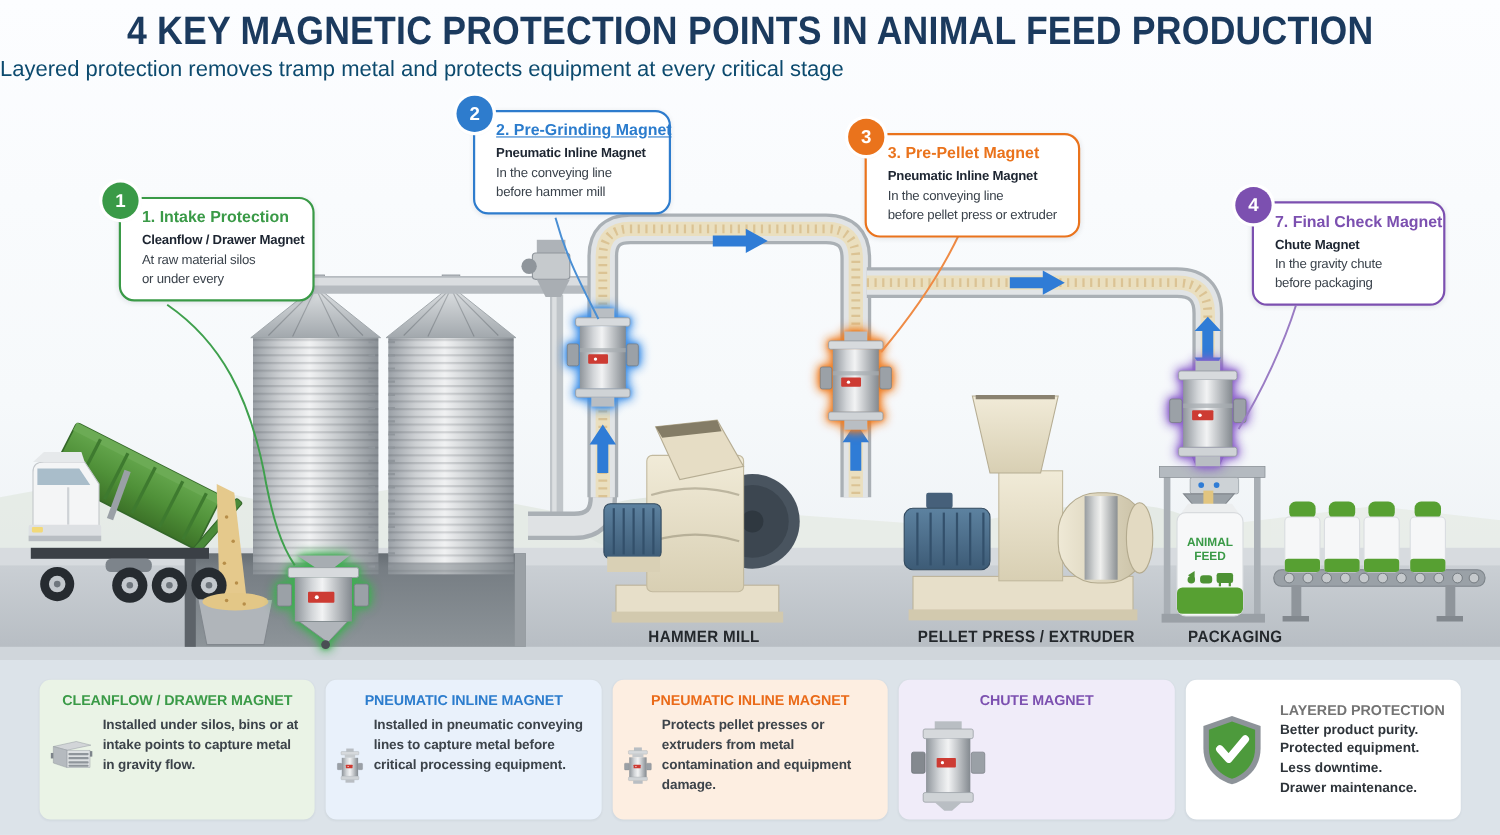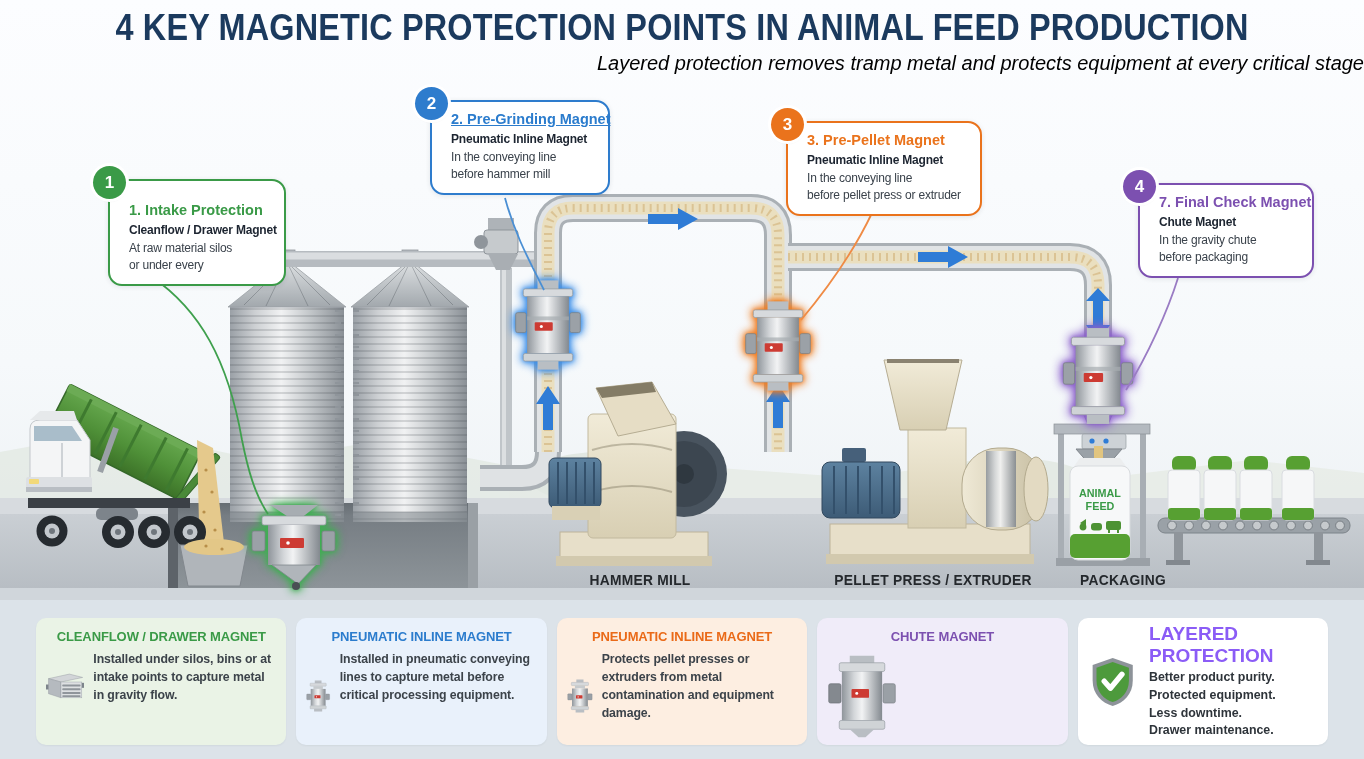--- a/index.html
+++ b/index.html
@@ -7,22 +7,22 @@
     width:1364px;height:759px;position:relative;overflow:hidden;
     font-family:"Liberation Sans",sans-serif;
     background:linear-gradient(180deg,#fcfdff 0%,#f6f9fb 48%,#eef2f5 70%,#e8edf1 79%,#e8edf1 100%);
   }
   .hdr-title{
     position:absolute;top:7px;left:0;width:1364px;text-align:center;
     font-size:36px;font-weight:bold;color:#1b3a5e;letter-spacing:.2px;
     transform:scaleX(.9);
   }
   .hdr-sub{
-    position:absolute;top:52px;left:0;width:1364px;text-align:right;
-    font-size:20px;color:#000000;font-style:italic;
+    position:absolute;top:52px;left:0;width:1364px;text-align:left;
+    font-size:20px;color:#0c4a6e;
   }
   .scene-svg{position:absolute;left:0;top:0;}
   .equip-label{
     position:absolute;top:571px;font-size:15px;font-weight:bold;color:#24282c;
     letter-spacing:.3px;white-space:nowrap;transform:translateX(-50%) scaleX(.92);
   }
   .bag-label{
     position:absolute;left:1072px;top:487px;width:56px;text-align:center;
     font-size:11px;font-weight:bold;color:#3a9a47;line-height:1.2;transform:scaleX(.98);
   }
@@ -31,38 +31,38 @@
     padding:9px 10px 9px 19px;box-shadow:0 1px 5px rgba(30,40,60,.10);z-index:5;
   }
   .badge{
     position:absolute;left:-17px;top:-15px;width:33px;height:33px;border-radius:50%;
     color:#fff;font-size:17px;font-weight:bold;display:flex;align-items:center;justify-content:center;
     box-shadow:0 0 0 3px #fff,0 1px 3px rgba(0,0,0,.25);
   }
   .c-title{font-size:14.5px;font-weight:bold;margin-bottom:5px;white-space:nowrap;}
   .c-device{font-size:12px;font-weight:bold;color:#1d2531;margin-bottom:3px;white-space:nowrap;letter-spacing:-.2px;}
   .c-line{font-size:12px;color:#3a424b;line-height:1.45;white-space:nowrap;letter-spacing:-.2px;}
-  .green  .c-title{color:#3a9a47;margin-top:12px;} .callout.green {border-color:#3a9a47;}
+  .green  .c-title{color:#3a9a47;} .callout.green {border-color:#3a9a47;}
   .blue   .c-title{color:#2b7ccd;text-decoration:underline;} .callout.blue  {border-color:#2e7ccd;}
   .orange .c-title{color:#ea731c;} .callout.orange{border-color:#ea731c;}
   .purple .c-title{color:#7c50b0;} .callout.purple{border-color:#7c50b0;}
   .badge.green{background:#3a9a47;} .badge.blue{background:#2e7ccd;}
   .badge.orange{background:#ea731c;} .badge.purple{background:#7c50b0;}
 
   .bottom{position:absolute;left:0;top:600px;width:1364px;height:159px;background:#dce3e9;}
   .cards{position:absolute;left:36px;top:18px;width:1292px;display:flex;gap:10px;}
   .card{flex:1;height:127px;border-radius:10px;padding:9px 10px;box-sizing:border-box;box-shadow:0 1px 2px rgba(40,50,60,.06);}
   .bg-green{background:#eaf3e6;} .bg-blue{background:#e9f1fb;} .bg-orange{background:#fdeee1;}
   .bg-purple{background:#f0ecf9;} .bg-white{background:#ffffff;}
   .card-title{text-align:center;font-size:13px;font-weight:bold;margin:2px 0 7px;letter-spacing:-.1px;}
   .t-green{color:#3a9a47;} .t-blue{color:#2b7ccd;} .t-orange{color:#ea6a18;} .t-purple{color:#7c50b0;}
   .card-body{display:flex;gap:9px;align-items:flex-start;}
   .card-text{font-size:12.3px;color:#3c434a;line-height:1.46;letter-spacing:-.1px;font-weight:bold;}
   .card5-body{display:flex;gap:12px;align-items:center;height:100%;}
-  .card5-title{font-size:19px;font-weight:bold;color:#8b5cf6;margin-bottom:2px;}
+  .card5-title{font-size:13px;font-weight:bold;color:#737373;margin-bottom:2px;}
   .card5-line{font-size:12.4px;font-weight:bold;color:#2e343a;line-height:1.42;}
 </style>
 </head>
 <body>
 
 <div>
 
   <div class="hdr-title">4 KEY MAGNETIC PROTECTION POINTS IN ANIMAL FEED PRODUCTION</div>
   <div class="hdr-sub">Layered protection removes tramp metal and protects equipment at every critical stage</div>
 

